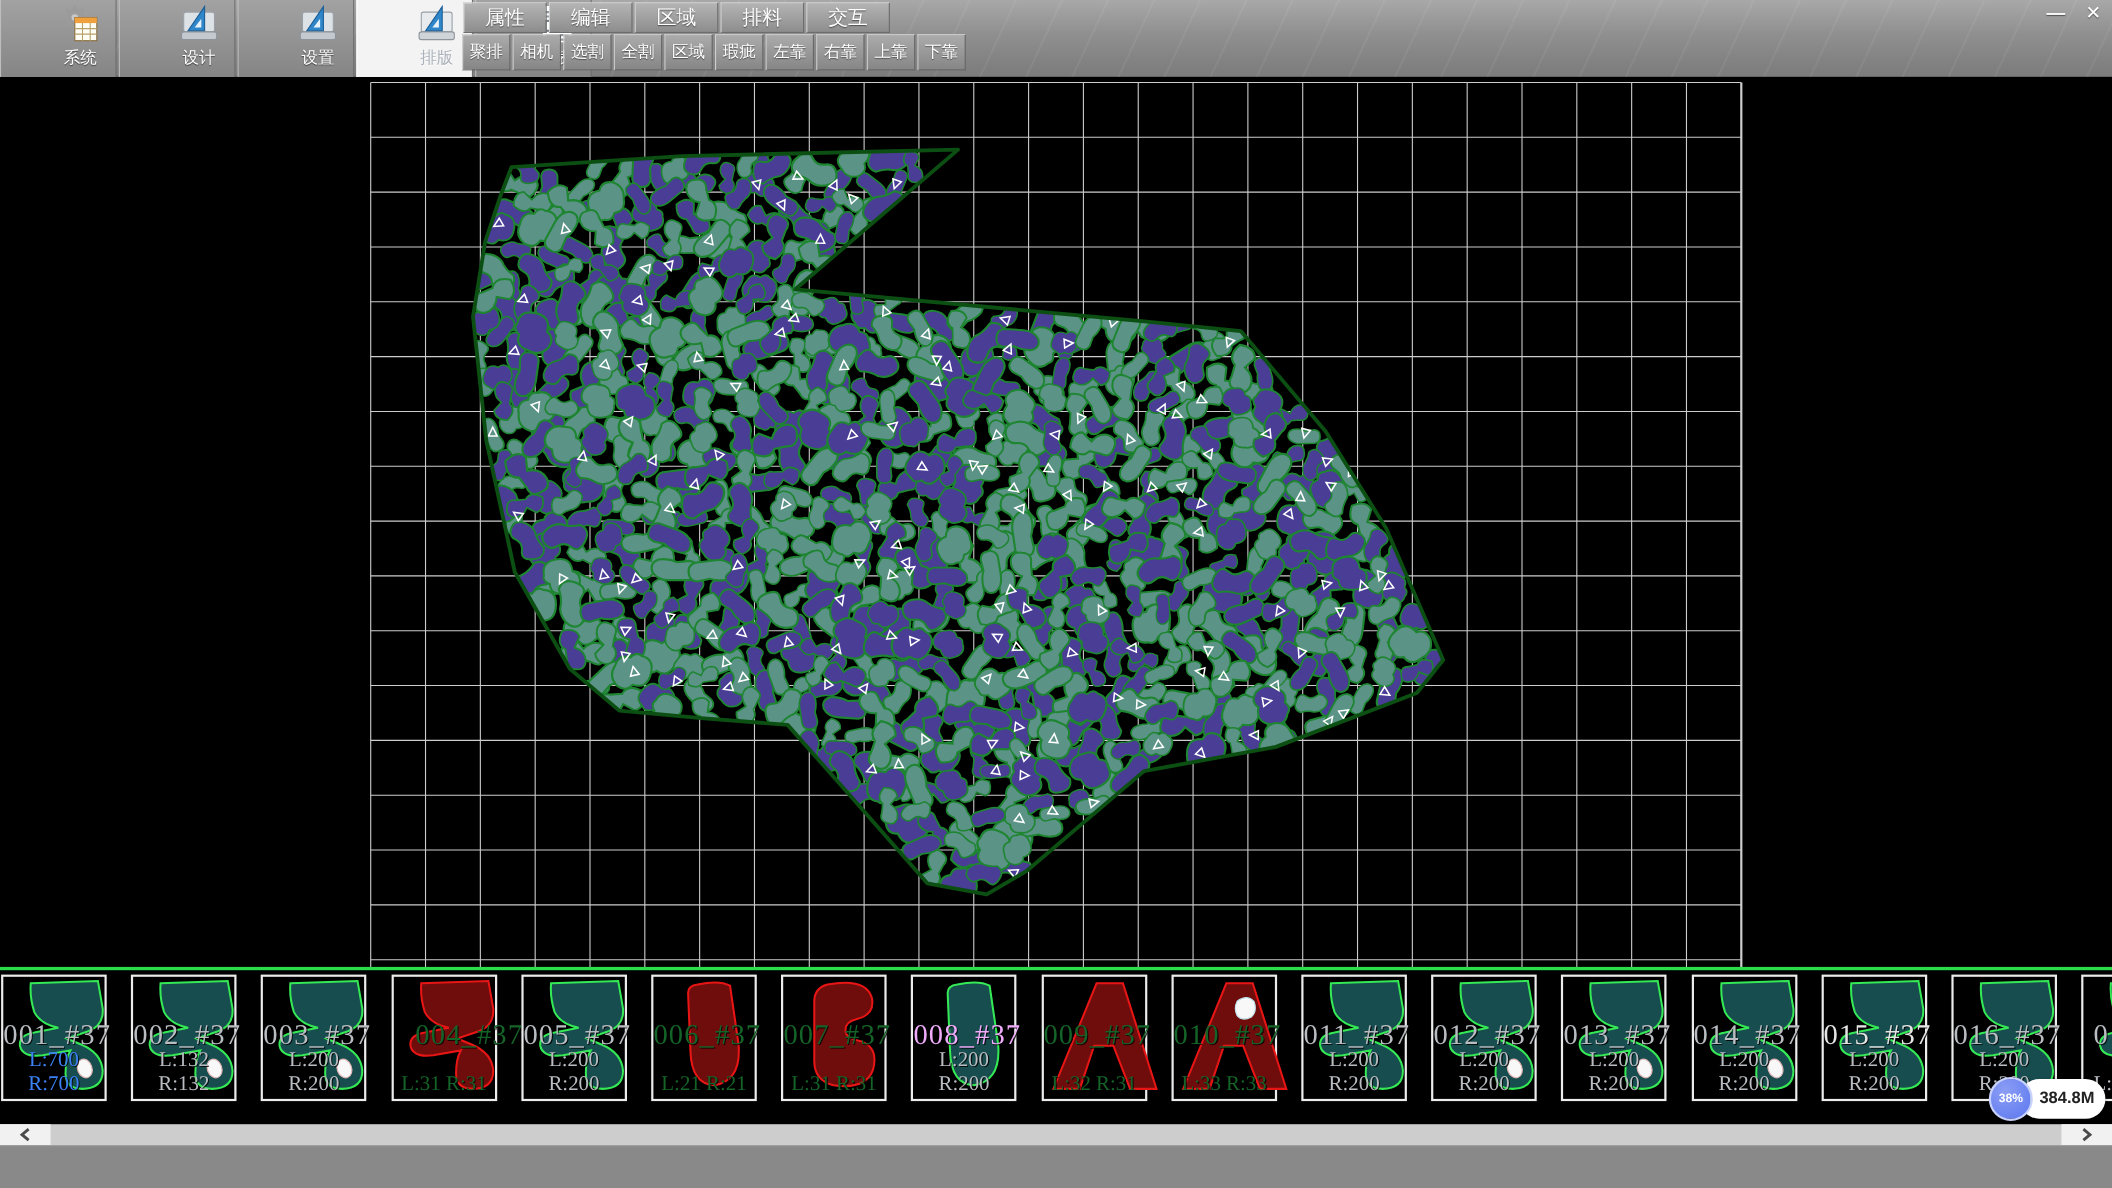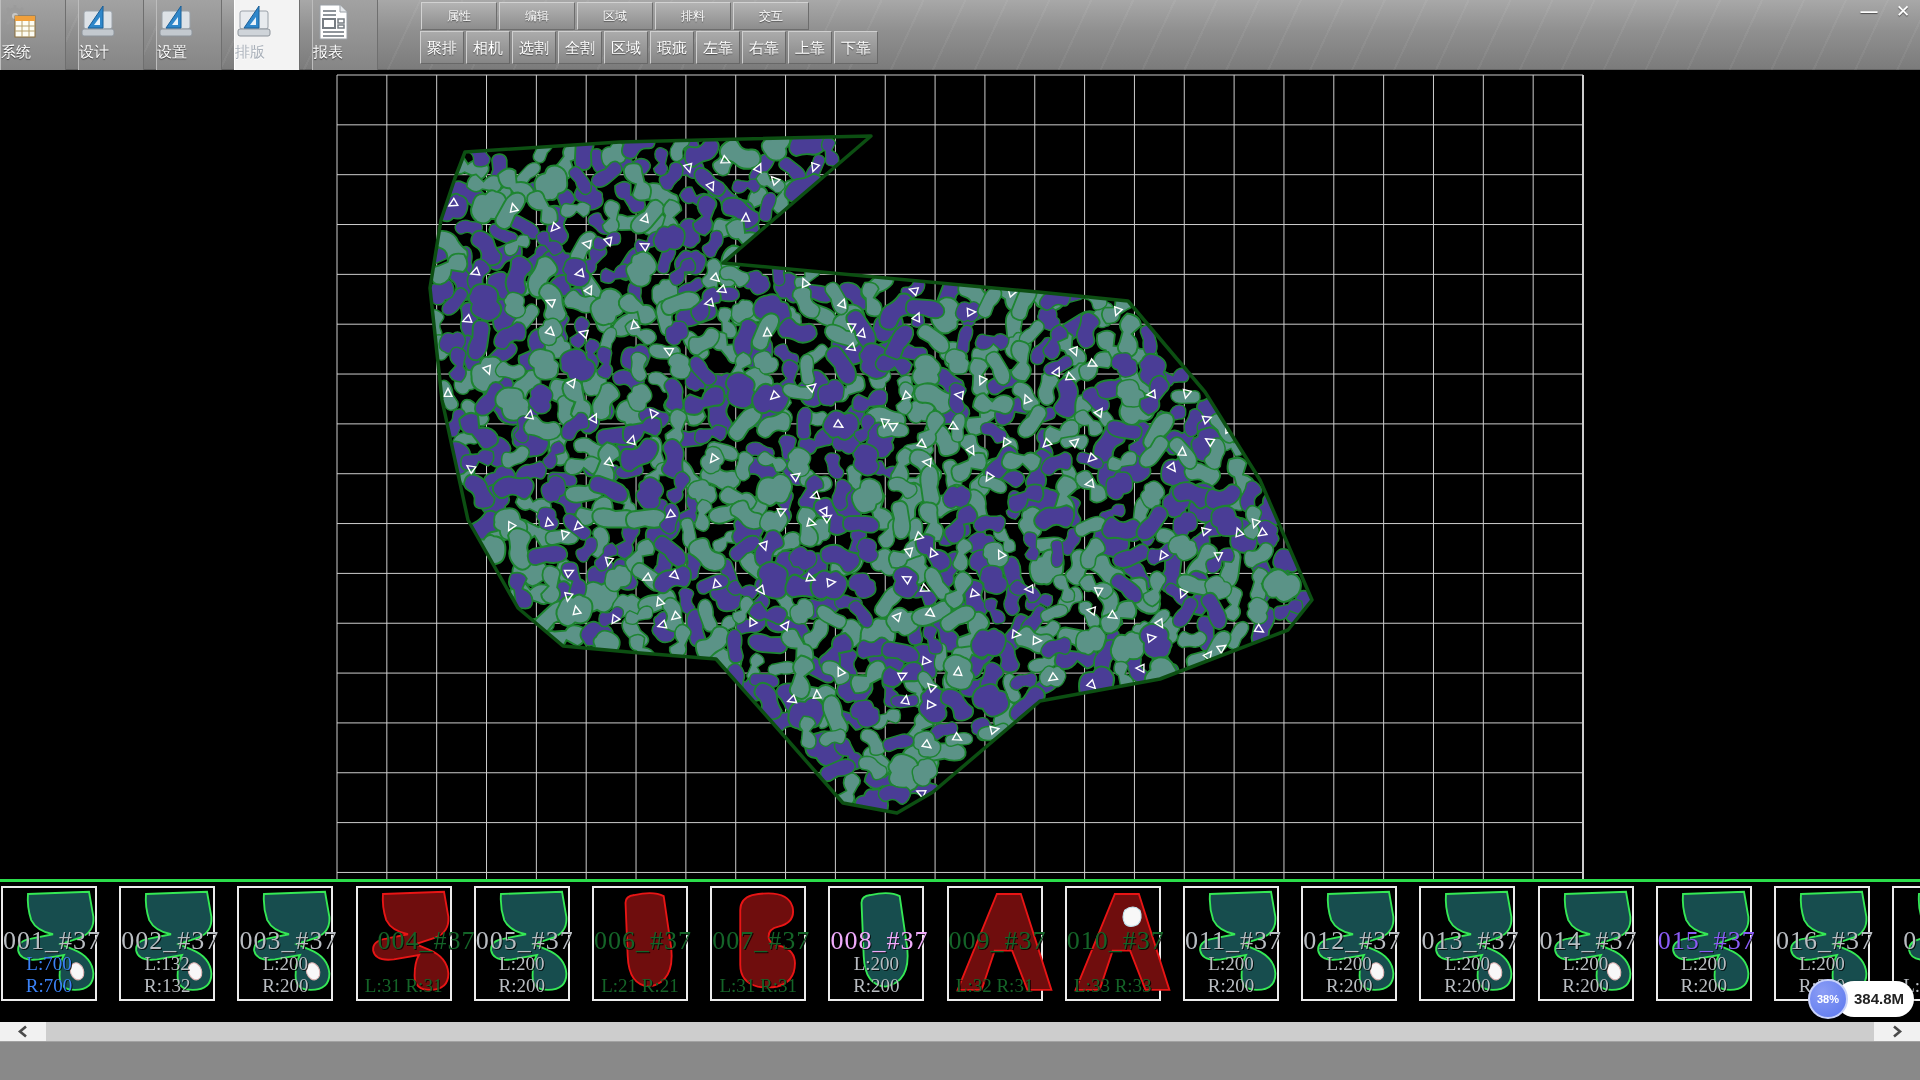--- a/index.html
+++ b/index.html
@@ -6,31 +6,31 @@
     font-family:"Liberation Sans","DejaVu Sans",sans-serif;position:relative;}
   .abs{position:absolute;}
   
   #toolbar{left:0;top:0;width:1920px;height:70px;
     background:linear-gradient(180deg,#a8a8a8 0%,#8f8f8f 45%,#7b7b7b 100%);
     box-shadow:inset 0 -1px 0 #646464;}
   #toolbar .streaks{position:absolute;inset:0;
     background:repeating-linear-gradient(115deg,rgba(255,255,255,.05) 0 2px,rgba(0,0,0,0) 2px 38px);}
   
   #nav{position:absolute;left:0;top:0;height:70px;display:flex;}
-  .nav-btn{width:64px;height:70px;margin-right:12px;position:relative;cursor:pointer;
+  .nav-btn{width:64px;height:70px;margin-right:2px;position:relative;cursor:pointer;
     background:linear-gradient(180deg,#a2a2a2,#858585);
     border-right:1px solid #6f6f6f;border-left:1px solid #bdbdbd;
-    display:flex;flex-direction:column;justify-content:flex-start;}
+    display:flex;flex-direction:column;align-items:center;justify-content:flex-start;padding-left:40px;}
   .nav-btn.active{background:#f3f3f3;border-left-color:#fff;}
   .nav-btn .ic{width:38px;height:38px;margin-top:3px;}
   .nav-btn .lbl{font-size:15px;color:#fff;text-shadow:0 1px 1px rgba(0,0,0,.55);margin-top:2px;}
   .nav-btn.active .lbl{color:#aab1ba;text-shadow:0 1px 0 #fff;}
   
   #tabs{position:absolute;left:421px;top:2px;display:flex;gap:2px;}
-  .tab{width:74px;height:26px;line-height:26px;text-align:center;font-size:12px;color:#fff;
+  .tab{width:74px;height:26px;line-height:26px;text-align:center;font-size:18px;color:#fff;
     text-shadow:0 1px 1px rgba(0,0,0,.5);cursor:pointer;
     background:linear-gradient(180deg,#b4b4b4,#8d8d8d);
     border:1px solid;border-color:#d2d2d2 #6d6d6d #6d6d6d #d2d2d2;}
   
   #tools{position:absolute;left:420px;top:31px;display:flex;gap:2px;}
   .tool{width:42px;height:31px;line-height:31px;text-align:center;font-size:15px;color:#fff;
     text-shadow:0 1px 1px rgba(0,0,0,.5);cursor:pointer;
     background:linear-gradient(180deg,#ababab,#868686);
     border:1px solid;border-color:#cfcfcf #686868 #686868 #cfcfcf;}
   
@@ -1213,21 +1213,21 @@
         <path d="M22,5 L78,3 L82,26 Q83,40 70,45 L52,51 L64,56 Q81,63 82,78 Q82,93 65,93 Q51,93 51,80 Q51,68 55,61 L32,65 Q15,67 13,57 Q12,48 25,46 L45,42 Q30,39 25,29 Q21,17 22,5 Z" fill="#174d4e" stroke="#35e855" stroke-width="1.7"></path>
         <ellipse cx="67" cy="76" rx="6" ry="8" transform="rotate(-20 67 76)" fill="#f8f8f8" stroke="#e0b4b4"></ellipse>
       </svg>
       <div class="thumb-id" style="color: rgb(185, 189, 194);">014_#37</div>
       <div class="thumb-lr" style="color: rgb(185, 189, 194);">L:200 R:200</div>
     </div>
     <div class="thumb-cell" style="left: 1655.8px;">
       <svg viewBox="0 0 100 100">
         <path d="M22,5 L78,3 L82,26 Q83,40 70,45 L52,51 L64,56 Q81,63 82,78 Q82,93 65,93 Q51,93 51,80 Q51,68 55,61 L32,65 Q15,67 13,57 Q12,48 25,46 L45,42 Q30,39 25,29 Q21,17 22,5 Z" fill="#174d4e" stroke="#35e855" stroke-width="1.7"></path>
       </svg>
-      <div class="thumb-id" style="color: #8b5cf6;">015_#37</div>
+      <div class="thumb-id" style="color: #e5e5e5;">015_#37</div>
       <div class="thumb-lr" style="color: rgb(185, 189, 194);">L:200 R:200</div>
     </div>
     <div class="thumb-cell" style="left: 1774px;">
       <svg viewBox="0 0 100 100">
         <path d="M22,5 L78,3 L82,26 Q83,40 70,45 L52,51 L64,56 Q81,63 82,78 Q82,93 65,93 Q51,93 51,80 Q51,68 55,61 L32,65 Q15,67 13,57 Q12,48 25,46 L45,42 Q30,39 25,29 Q21,17 22,5 Z" fill="#174d4e" stroke="#35e855" stroke-width="1.7"></path>
       </svg>
       <div class="thumb-id" style="color: rgb(185, 189, 194);">016_#37</div>
       <div class="thumb-lr" style="color: rgb(185, 189, 194);">L:200 R:200</div>
     </div>
     <div class="thumb-cell partial" style="left: 1892.2px;">

